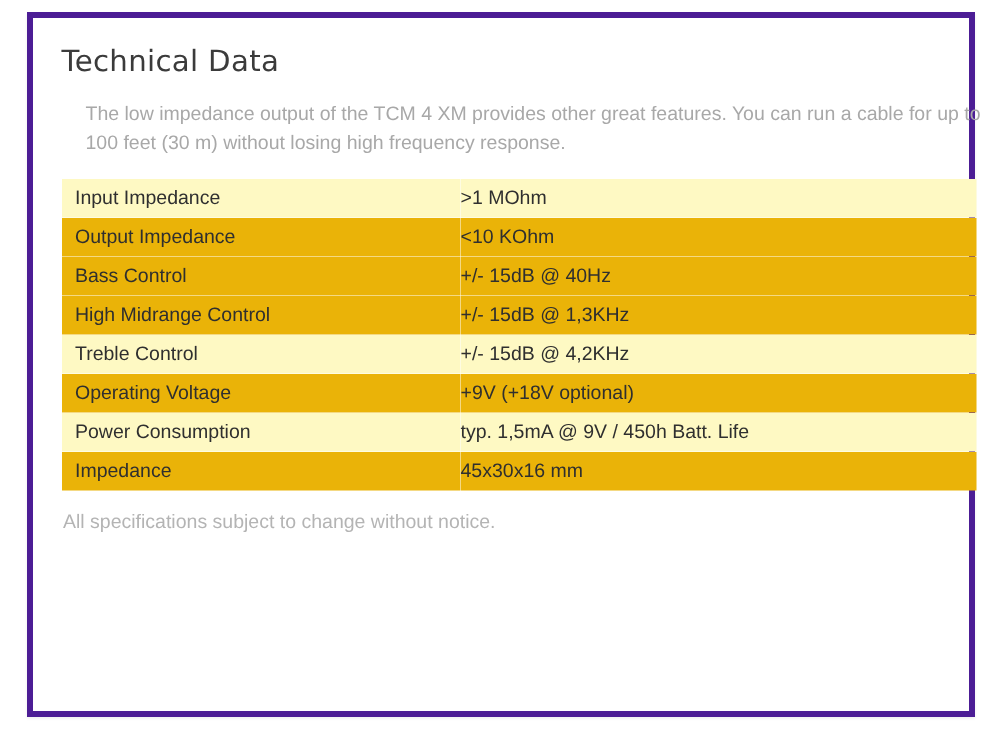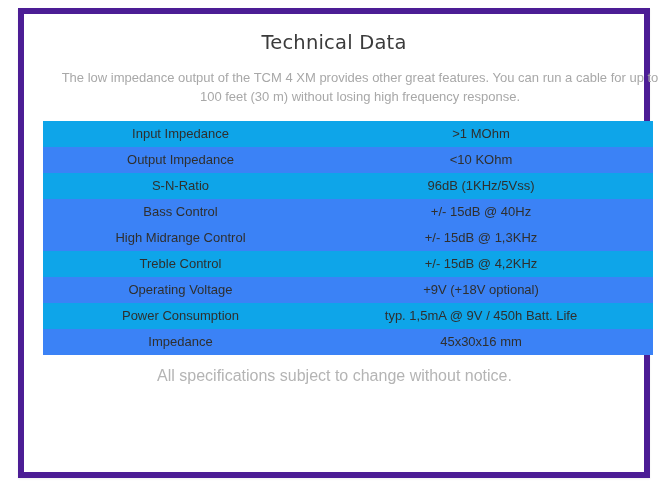--- a/index.html
+++ b/index.html
@@ -15,24 +15,23 @@
     overflow: hidden;
   }
 
   #spec-card {
     position: absolute;
     left: 18px;
     top: 8px;
     width: 632px;
     height: 470px;
     background: #ffffff;
-    border: 6px solid #4c1d95;
+    border: 4px solid #4c1d95;
     box-sizing: border-box;
     box-shadow: 0 1px 2px rgba(0,0,0,0.07);
-    text-align: center;
   }
 
   .card-inner {
     padding: 17px 19px 0 19px;
   }
 
   #page-title {
     font-size: 19.5px;
     font-weight: 400;
     color: #3b3b3b;
@@ -60,35 +59,35 @@
     padding: 0;
     height: 26px;
     vertical-align: middle;
     font-size: 13px;
     color: #2f2f2f;
     line-height: 26px;
     white-space: nowrap;
     overflow: hidden;
   }
   #spec-table tr.stripe td {
-    background: #0ea5e9;
+    background: #fef9c3;
   }
   #spec-table tr.plain td {
-    background: #3b82f6;
+    background: #eab308;
   }
   #spec-table td.spec-label {
     width: 257px;
     padding-left: 9px;
   }
   #spec-table td.spec-value {
     padding-left: 0px;
   }
 
   #footer-note {
-    font-size: 16px;
+    font-size: 13px;
     color: #b4b4b4;
     margin: 13px 0 0 1px;
     line-height: 16px;
   }
 </style>
 </head>
 <body>
 
 <div id="spec-card">
   <div class="card-inner">
@@ -99,24 +98,20 @@
 
     <table id="spec-table">
       <tbody id="spec-table-body">
           <tr class="stripe">
             <td class="spec-label">Input Impedance</td>
             <td class="spec-value">&gt;1 MOhm</td>
           </tr>
           <tr class="plain">
             <td class="spec-label">Output Impedance</td>
             <td class="spec-value">&lt;10 KOhm</td>
-          </tr>
-          <tr class="stripe">
-            <td class="spec-label">S-N-Ratio</td>
-            <td class="spec-value">96dB (1KHz/5Vss)</td>
           </tr>
           <tr class="plain">
             <td class="spec-label">Bass Control</td>
             <td class="spec-value">+/- 15dB @ 40Hz</td>
           </tr>
           <tr class="plain">
             <td class="spec-label">High Midrange Control</td>
             <td class="spec-value">+/- 15dB @ 1,3KHz</td>
           </tr>
           <tr class="stripe">

